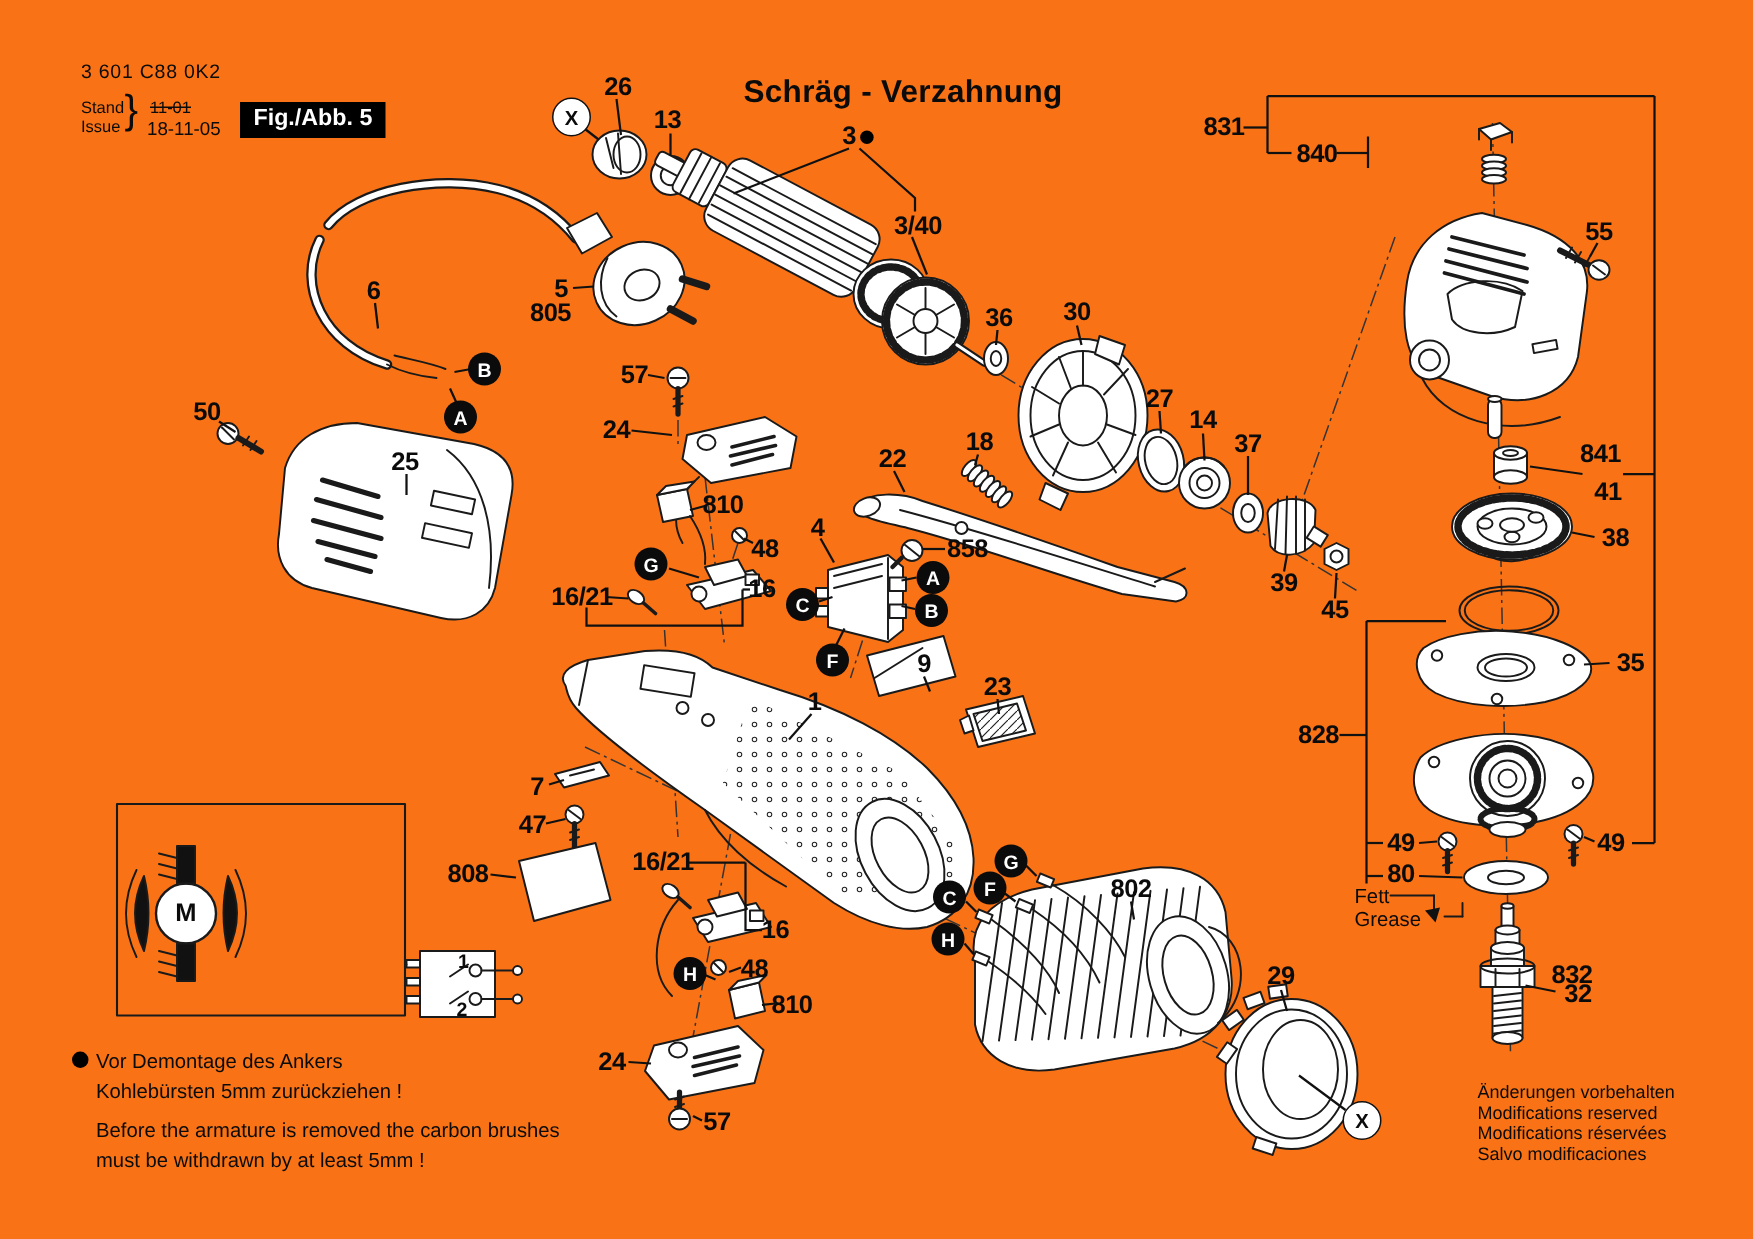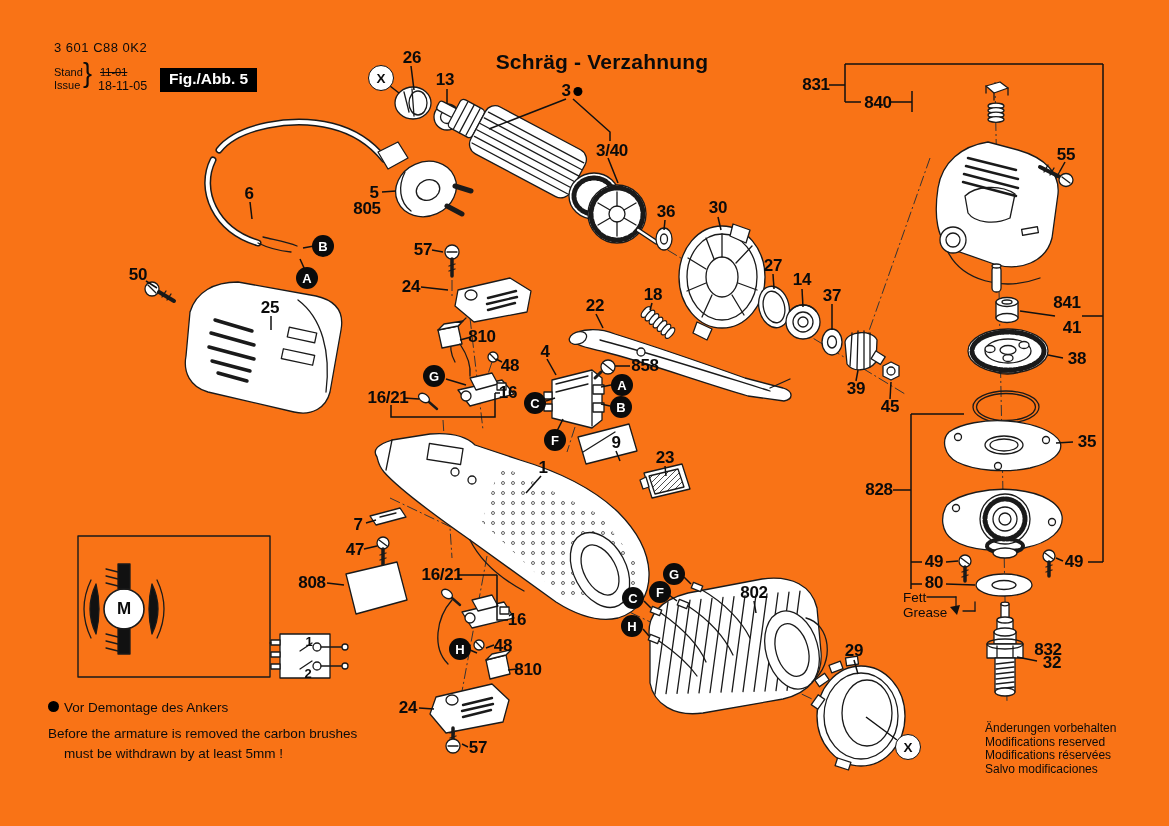--- a/index.html
+++ b/index.html
@@ -34,21 +34,21 @@
   
   .schM{left:124px;top:609px;transform:translate(-50%,-50%);font-size:17px;font-weight:bold;}
   .schT1{left:309px;top:641px;transform:translate(-50%,-50%);font-size:13px;font-weight:bold;}
   .schT2{left:308px;top:673px;transform:translate(-50%,-50%);font-size:13px;font-weight:bold;}
   
   .grease{left:903px;top:590px;font-size:13.5px;line-height:15px;}
   
   .note{left:48px;top:698px;font-size:13.5px;line-height:20px;}
   .note .b{display:inline-block;width:11px;height:11px;border-radius:50%;background:#000;
            margin-right:5px;}
-  .note .en{margin-top:6px;}
+  .note .en{margin-top:6px;margin-left:16px;}
   .note .de2{margin-left:16px;}
   
   .legal{left:985px;top:722px;font-size:12px;line-height:13.5px;}
 </style>
 </head>
 <body>
 
 <div id="canvas">
 
 <svg width="1169" height="826" viewBox="0 0 1169 826">
@@ -675,20 +675,21 @@
   <div class="abs schT1">1</div>
   <div class="abs schT2">2</div>
 
   <div class="abs grease">
     <div>Fett</div>
     <div>Grease</div>
   </div>
 
   <div class="abs note">
     <div><span class="b"></span><span>Vor Demontage des Ankers</span></div>
+    <div class="de2">Kohlebürsten 5mm zurückziehen !</div>
     <div class="en">Before the armature is removed the carbon brushes</div>
     <div class="de2">must be withdrawn by at least 5mm !</div>
   </div>
 
   <div class="abs legal">
     <div>Änderungen vorbehalten</div>
     <div>Modifications reserved</div>
     <div>Modifications réservées</div>
     <div>Salvo modificaciones</div>
   </div>

